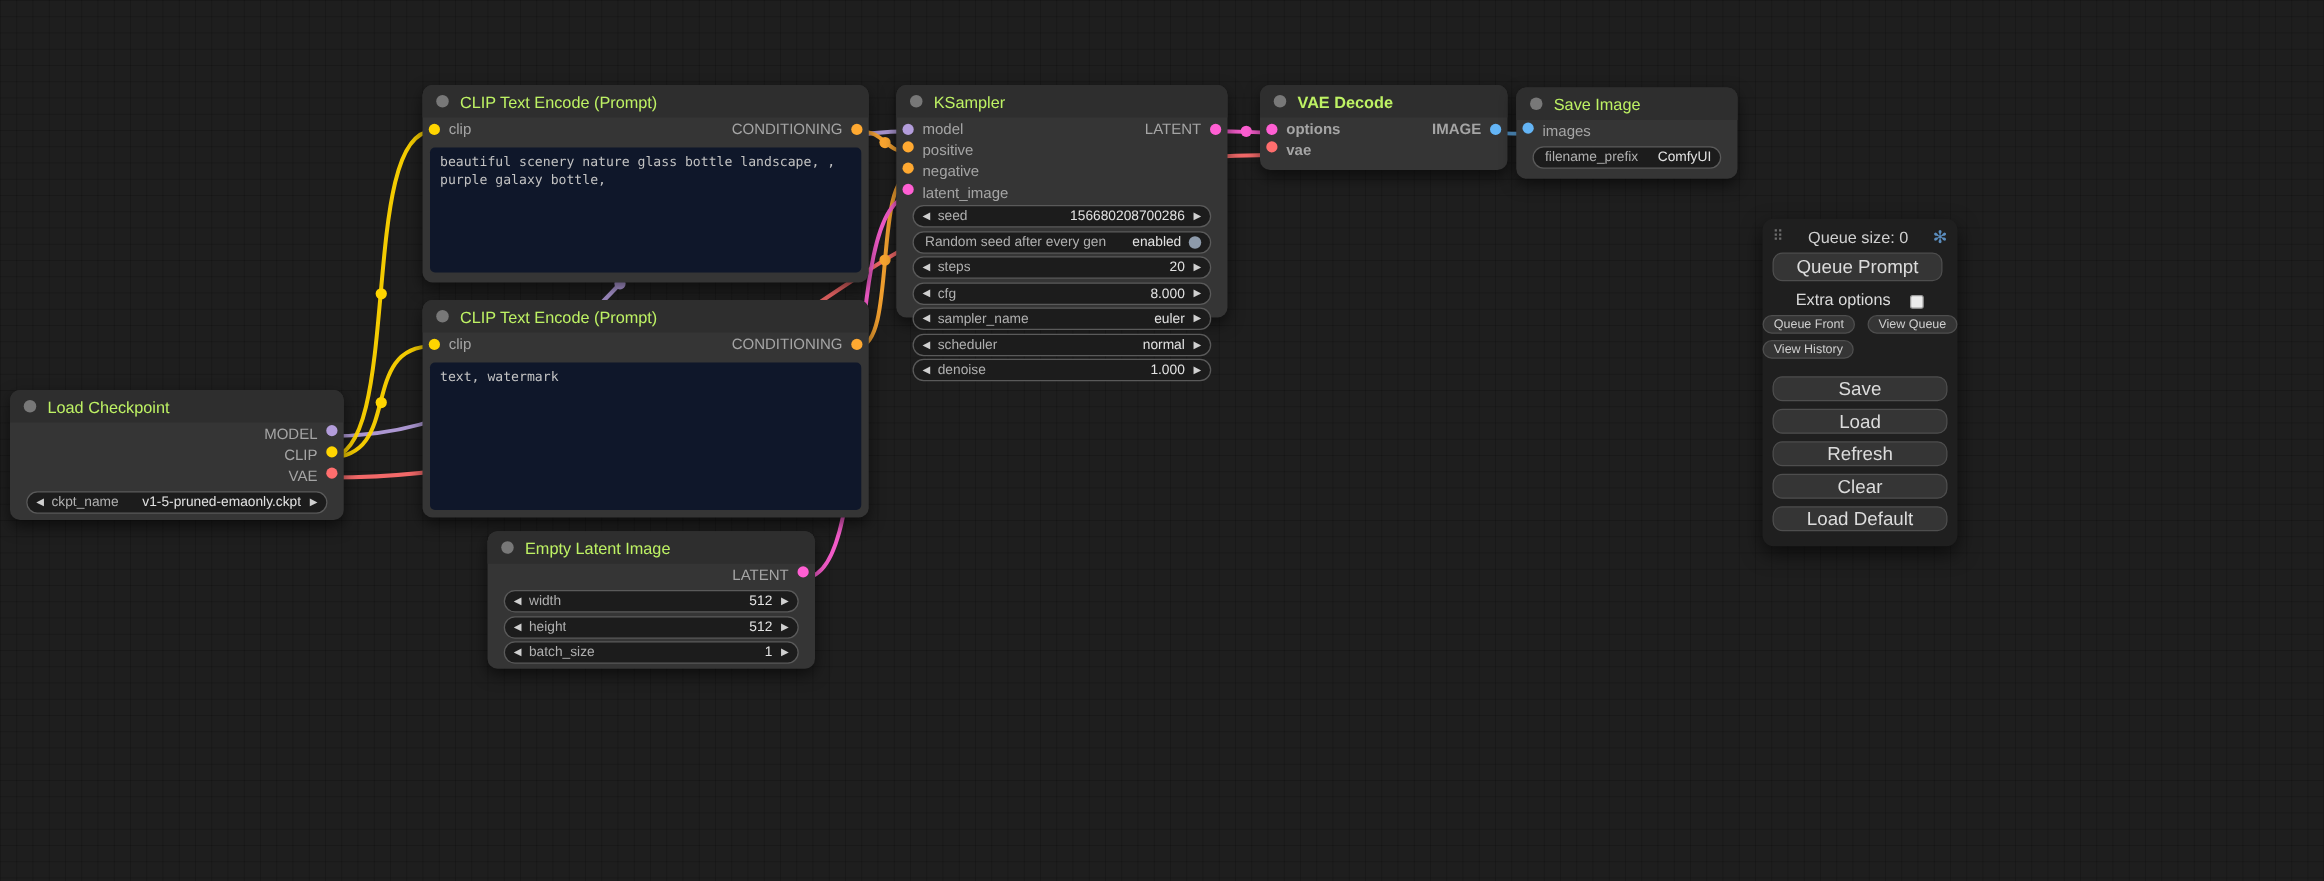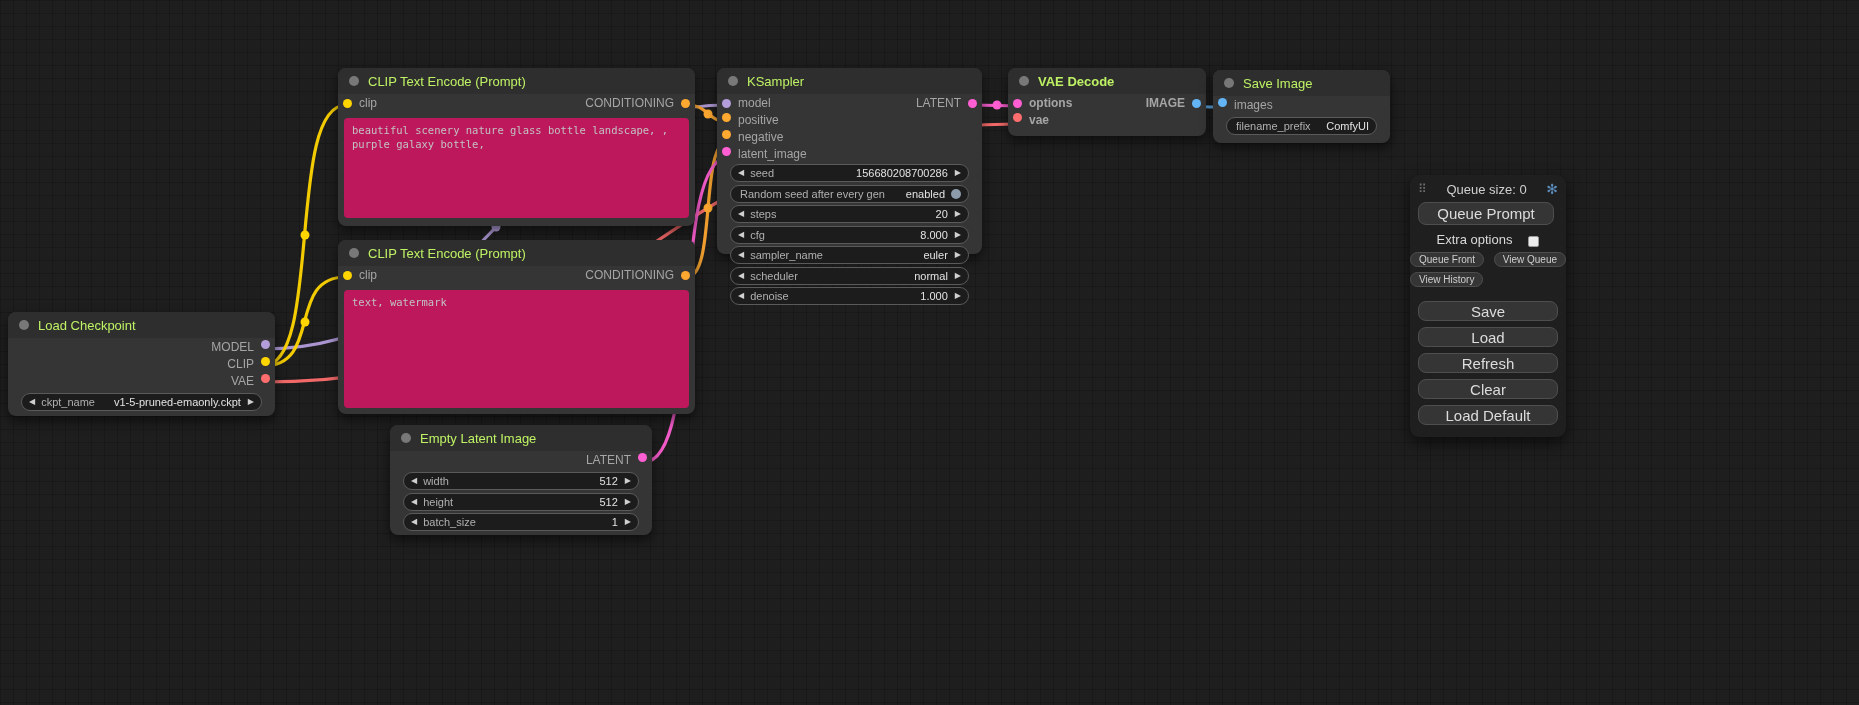--- a/index.html
+++ b/index.html
@@ -23,21 +23,21 @@
   .slot-row.in .port{margin-right:7px;}
   .widgets{display:flex;flex-direction:column;gap:2.5px;margin-top:2px;}
   .widgets.tight{margin-top:0;}
   .widget{height:18px;margin:0 13px;background:#1c1c1c;border:1px solid #5a5a5a;border-radius:9px;display:flex;align-items:center;padding:0 7px;font-size:11px;color:#b0b0b0;white-space:nowrap;}
   .w-label{margin-left:6px;overflow:hidden;}
   .w-value{margin-left:auto;color:#e2e2e2;}
   .widget .arrow{font-size:8px;color:#d0d0d0;line-height:1;}
   .widget .arrow.r{margin-left:7px;}
   .widget.plain .w-label{margin-left:2px;}
   .toggle-dot{width:10px;height:10px;border-radius:50%;background:var(--c-toggle,#8e9bab);margin-left:6px;flex:none;}
-  .textarea{margin:5px 6px 0;background:#be185d;border-radius:4px;padding:6px 8px;font-family:"DejaVu Sans Mono",monospace;font-size:10.5px;line-height:1.3;color:#c2c2c2;white-space:pre-wrap;word-break:break-word;overflow:hidden;}
+  .textarea{margin:5px 6px 0;background:#0f172a;border-radius:4px;padding:6px 8px;font-family:"DejaVu Sans Mono",monospace;font-size:10.5px;line-height:1.3;color:#c2c2c2;white-space:pre-wrap;word-break:break-word;overflow:hidden;}
   .menu{position:absolute;left:1410px;top:175px;width:156px;z-index:3;background:#1f1f1f;border-radius:9px;box-shadow:0 6px 16px rgba(0,0,0,.6);padding:5px 0 12px;}
   .menu-header{display:flex;align-items:center;height:18px;padding:0 8px;}
   .grip{color:#6d6d6d;font-size:12px;cursor:grab;}
   .queue-size{flex:1;text-align:center;color:#d0d0d0;font-size:13px;}
   .settings-icon{color:var(--c-settings,#5b8dbe);font-size:14px;cursor:pointer;}
   button{font-family:inherit;cursor:pointer;}
   .btn{display:block;background:#353535;border:1px solid #4e4e4e;border-radius:8px;color:#dcdcdc;}
   .btn-lg{margin:6px 8px 0;width:140px;height:20px;font-size:15px;line-height:1;}
   .btn-qp{margin:4px 8px 0;width:136px;height:23px;font-size:15px;}
   .gap-top{margin-top:14px;}

